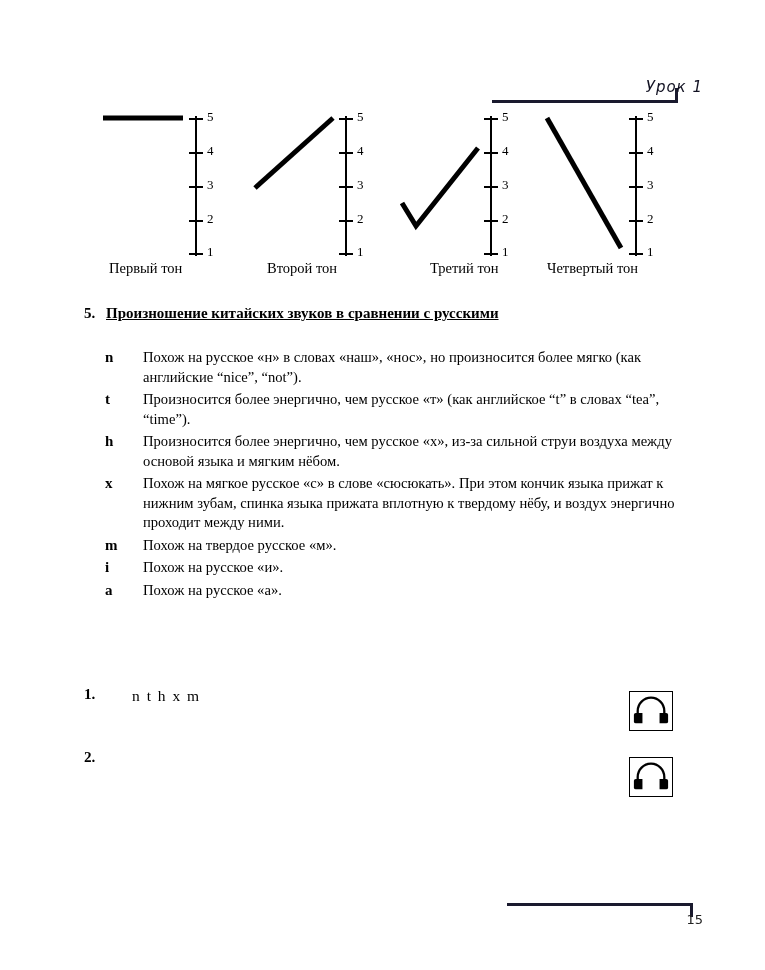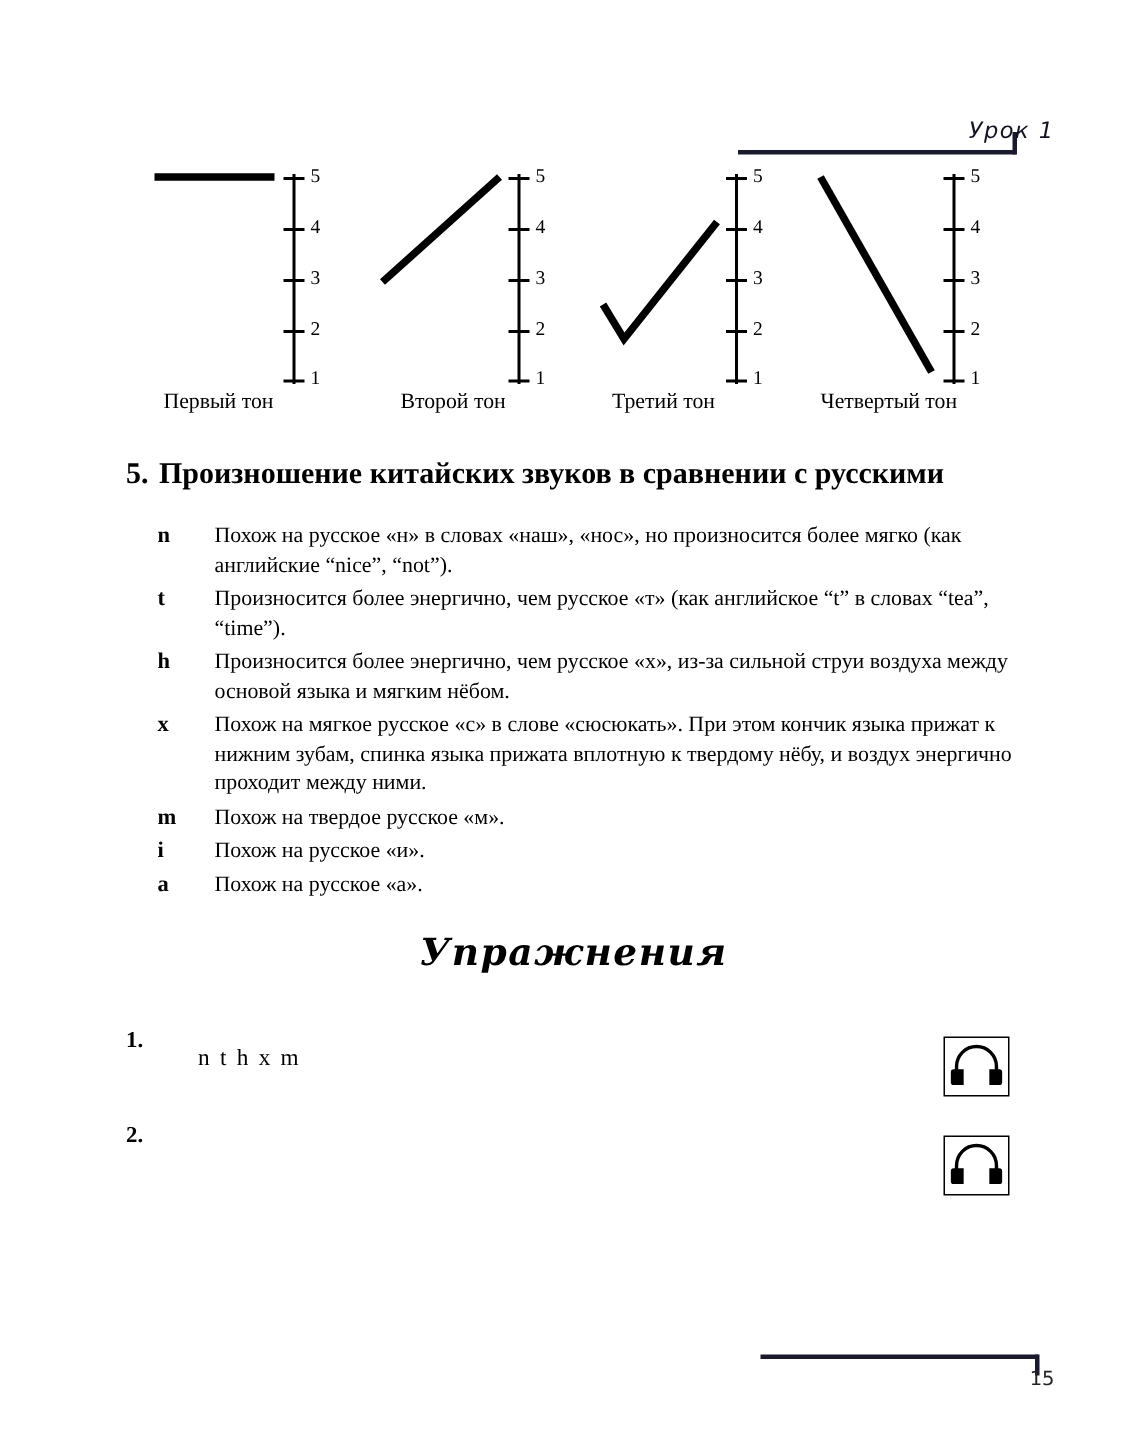--- a/index.html
+++ b/index.html
@@ -125,22 +125,23 @@
 
   
   .sec5 {
     position: absolute;
     left: 84px;
     top: 305px;
     width: 600px;
   }
   .sec5-head {
     font-weight: bold;
-    font-size: 20px;
+    font-size: 15px;
     font-family: "Liberation Serif", serif;
+    text-decoration: underline;
   }
   .sec5-head .num {
     display: inline-block;
     width: 22px;
   }
 
   .entries {
     position: absolute;
     left: 105px;
     top: 348px;
@@ -191,21 +192,20 @@
   }
   .ex-head .n {
     position: absolute;
     left: 0;
     top: 0;
   }
   .ex-body {
     font-size: 15.5px;
     line-height: 21px;
     padding-left: 48px;
-    margin-top: 10px;
     letter-spacing: 1.5px;
   }
 
   .ex1 { top: 685px; }
   .ex2 { top: 748px; }
 
   
   .hp {
     position: absolute;
     width: 44px;
@@ -312,21 +312,21 @@
         <div class="tick" style="top:36px;"></div>
         <div class="tick" style="top:70px;"></div>
         <div class="tick" style="top:104px;"></div>
         <div class="tick" style="top:137px;"></div>
         <div class="num" style="top:-4px;">5</div>
         <div class="num" style="top:30px;">4</div>
         <div class="num" style="top:64px;">3</div>
         <div class="num" style="top:98px;">2</div>
         <div class="num" style="top:131px;">1</div>
       </div>
-      <div class="tone-label" style="left:18px;">Третий тон</div>
+      <div class="tone-label" style="left:40px;">Третий тон</div>
     </div>
 
     <div class="tone-cell c3">
       <svg class="tone-svg" viewBox="0 0 145 150">
         <line x1="12" y1="10" x2="86" y2="140" stroke="#000" stroke-width="5"></line>
       </svg>
       <div class="scale" style="left:88px;">
         <div class="axis"></div>
         <div class="tick" style="top:2px;"></div>
         <div class="tick" style="top:36px;"></div>
@@ -374,21 +374,20 @@
     <div class="entry">
       <span class="sym">i</span>
       <span>Похож на русское «и».</span>
     </div>
     <div class="entry">
       <span class="sym">a</span>
       <span>Похож на русское «а».</span>
     </div>
   </div>
 
-  <div class="ex-title">Упражнения</div>
 
   <div class="ex ex1">
     <div class="ex-head">
       <span class="n">1.</span>
     </div>
     <div class="ex-body">n  t  h  x   m</div>
   </div>
 
   <div class="hp hp1">
     <svg width="100%" height="100%" viewBox="0 0 44 40">

